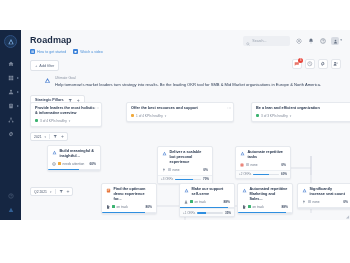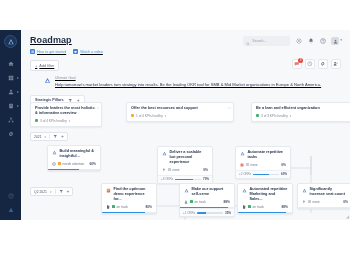--- a/index.html
+++ b/index.html
@@ -47,21 +47,20 @@
   }
   .rail-spacer { flex: 1; }
   .rail-bottom { margin-bottom: 4px; }
 
   
   .main {
     flex: 1; height: 100%;
     position: relative;
     background: #f7f8fa;
     overflow: hidden;
-    text-decoration: underline;
   }
 
   
   .hdr { padding: 6px 9px 0 9px; position: relative; }
   .page-title {
     font-size: 9px; font-weight: bold; color: #1b2a44;
     letter-spacing: .1px; line-height: 1;
   }
   .hdr-links { display: flex; gap: 7px; margin-top: 4px; }
   .hdr-link { display: flex; align-items: center; gap: 2px; }

